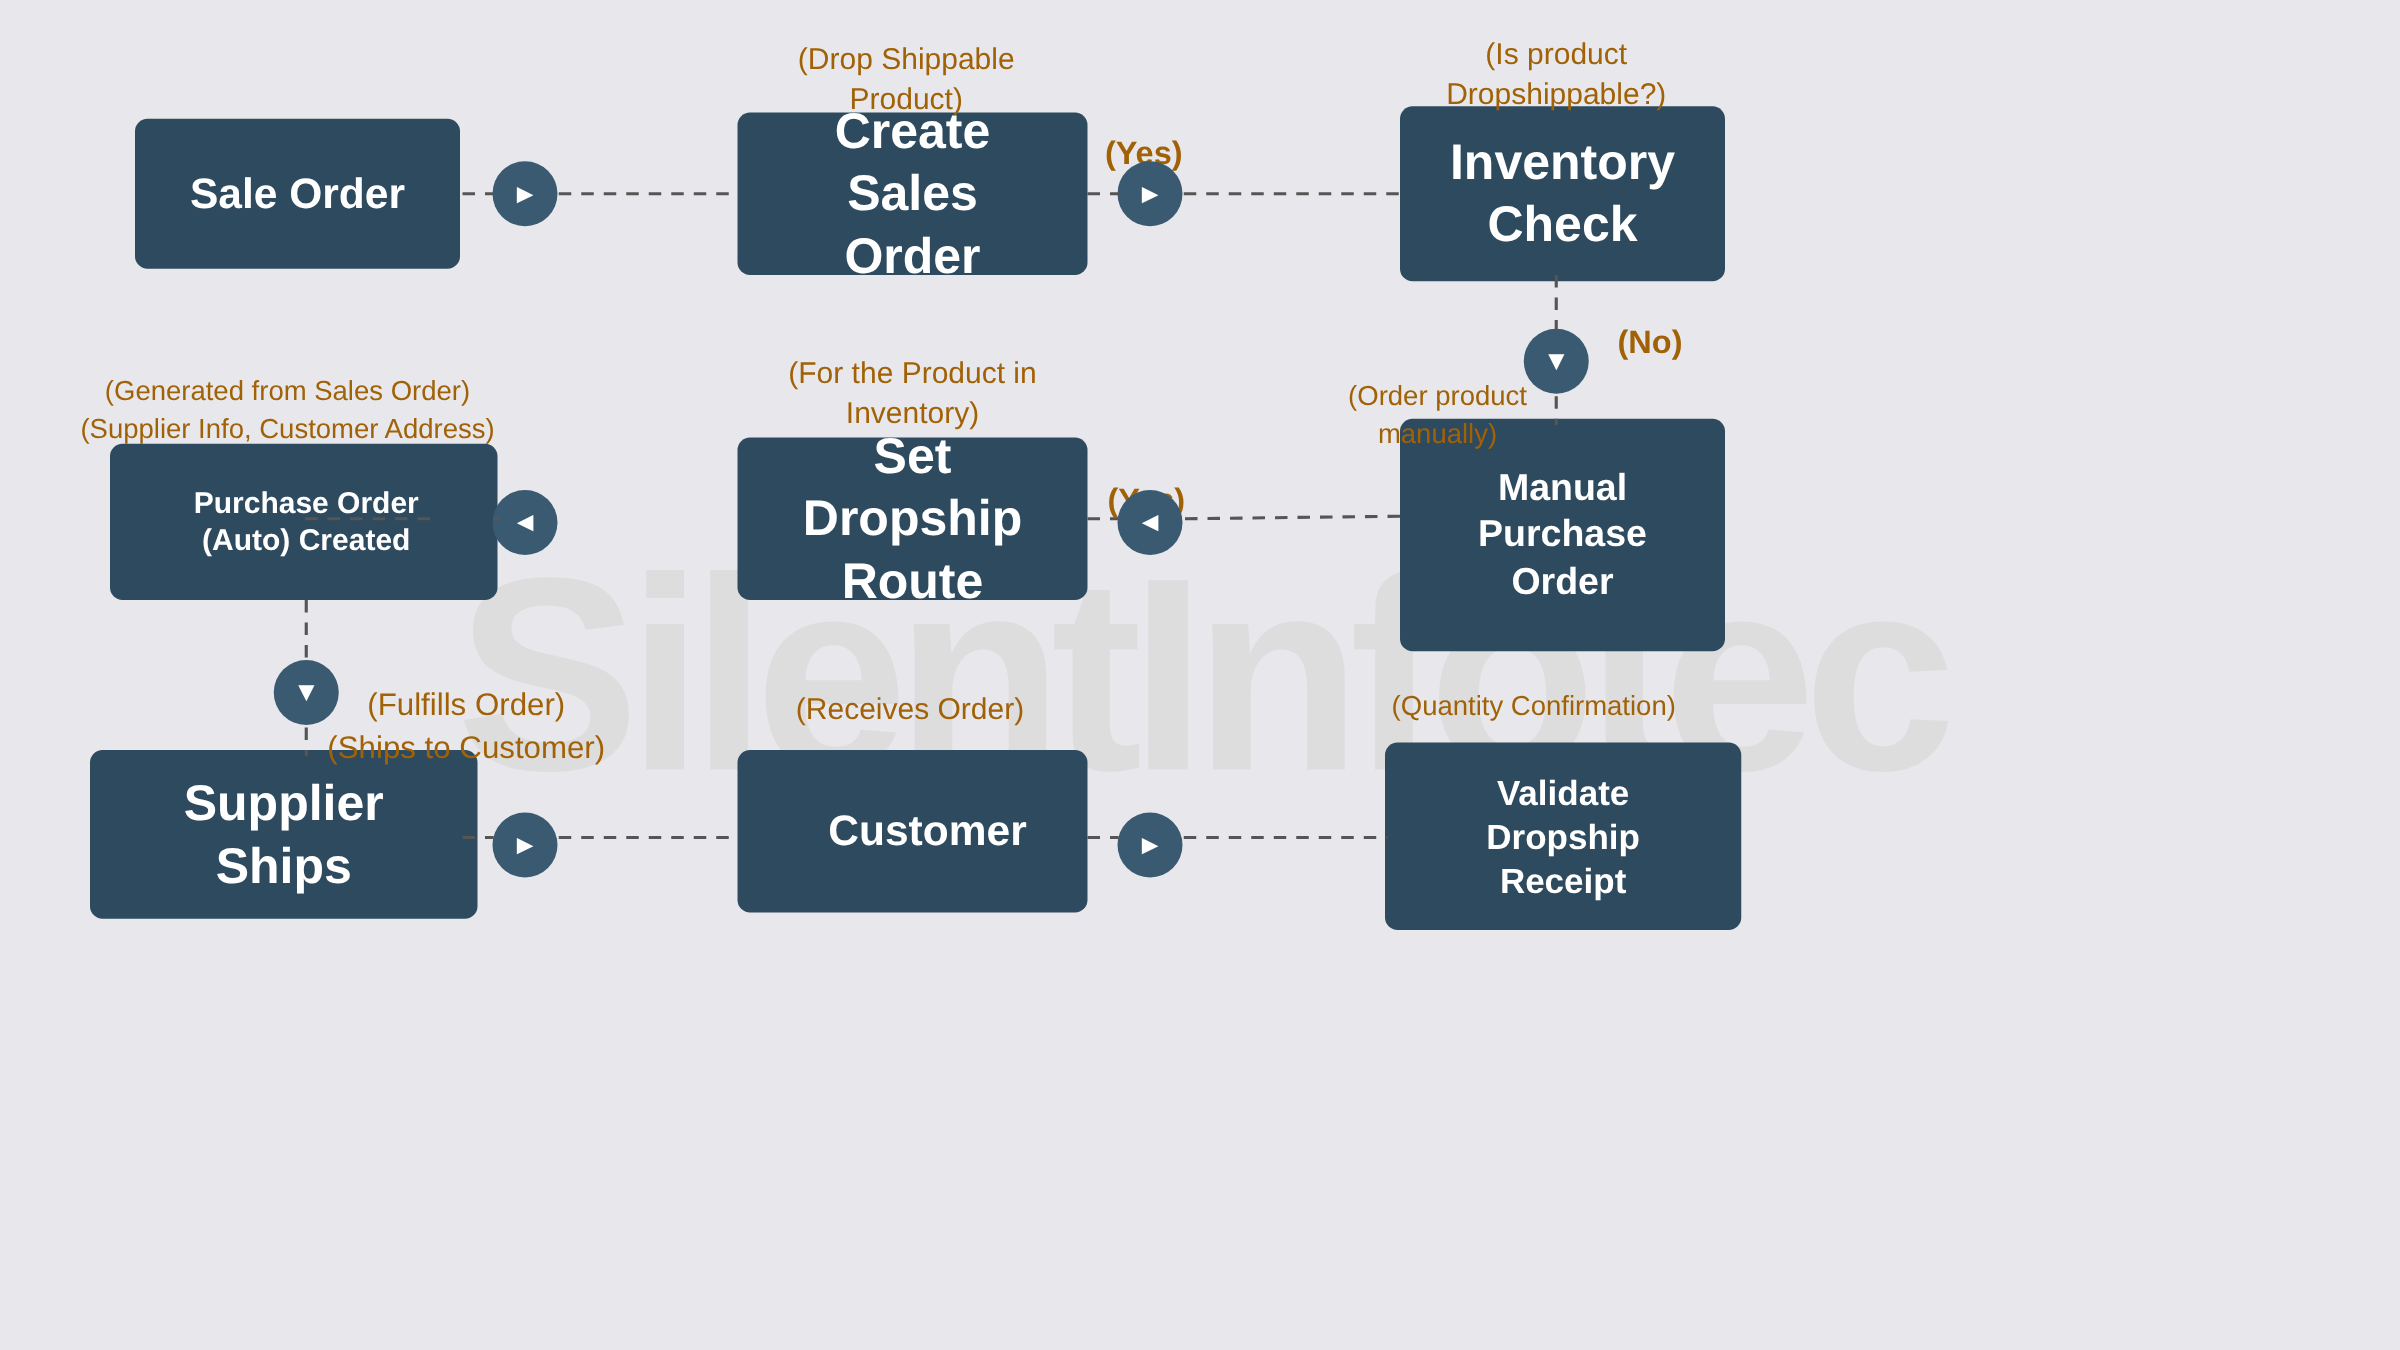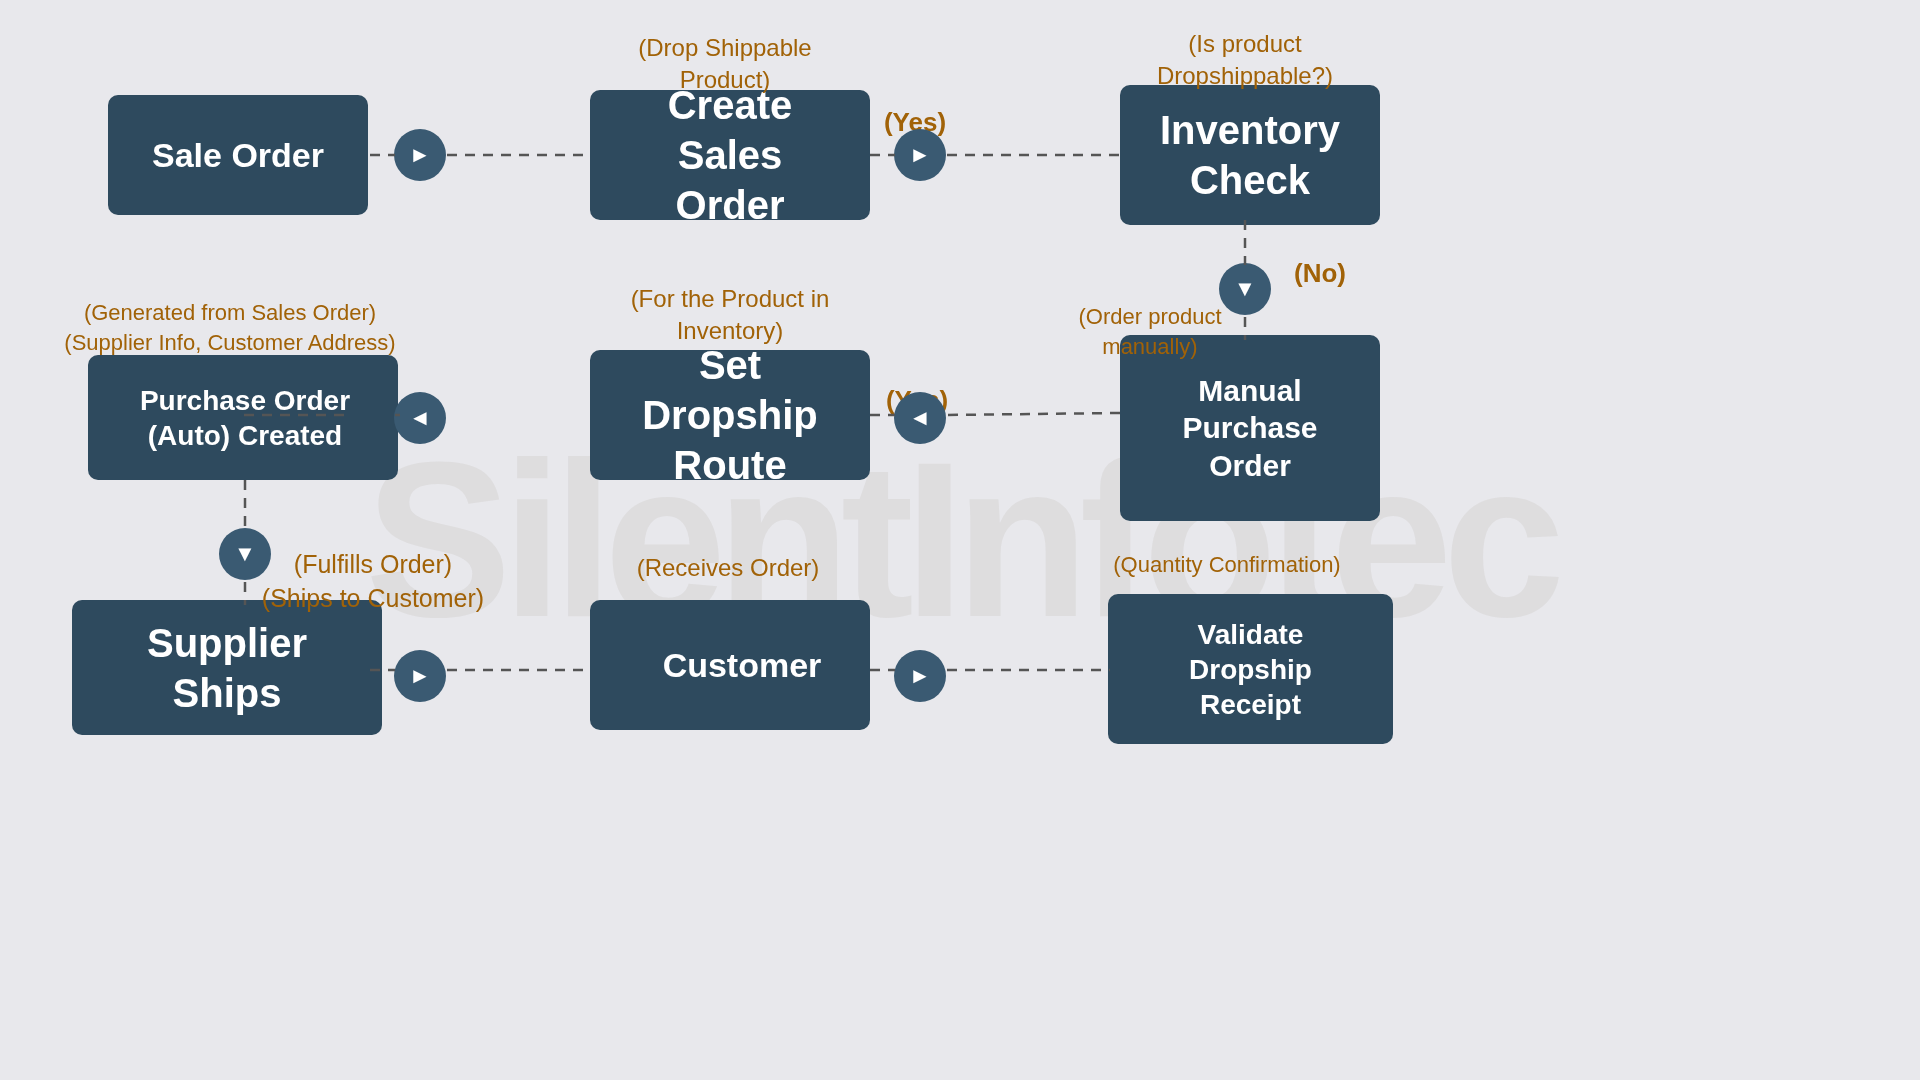--- a/index.html
+++ b/index.html
@@ -141,21 +141,21 @@
   </div>
 
   <div class="flow-box" style="left:590px; top:90px; width:280px; height:130px;">
     <span>Create Sales<br>Order</span>
   </div>
 
   <div class="flow-box" style="left:1120px; top:85px; width:260px; height:140px;">
     <span>Inventory<br>Check</span>
   </div>
 
-  <div class="flow-box" style="left:88px; top:355px; width:310px; height:125px; font-size:28px;padding-left:24px;">
+  <div class="flow-box" style="left:88px; top:355px; width:310px; height:125px; font-size:24px;padding-left:24px;">
     <span>Purchase Order<br>(Auto) Created</span>
   </div>
 
   <div class="flow-box" style="left:590px; top:350px; width:280px; height:130px;">
     <span>Set Dropship<br>Route</span>
   </div>
 
   <div class="flow-box" style="left:1120px; top:335px; width:260px; height:186px; font-size:30px;">
     <span>Manual<br>Purchase<br>Order</span>
   </div>

